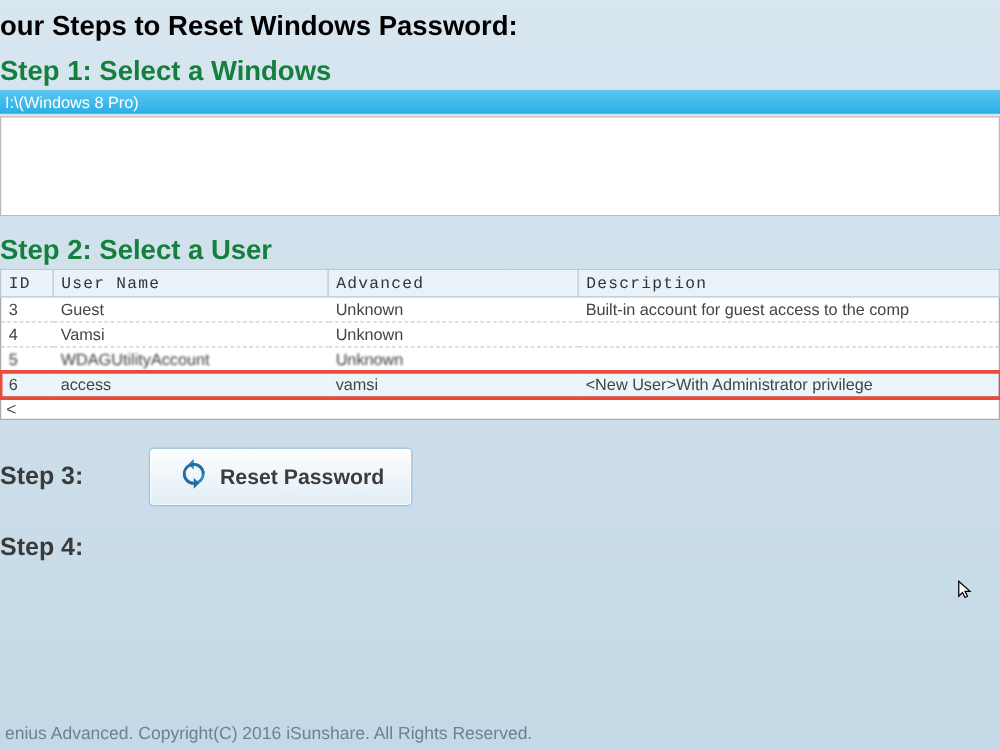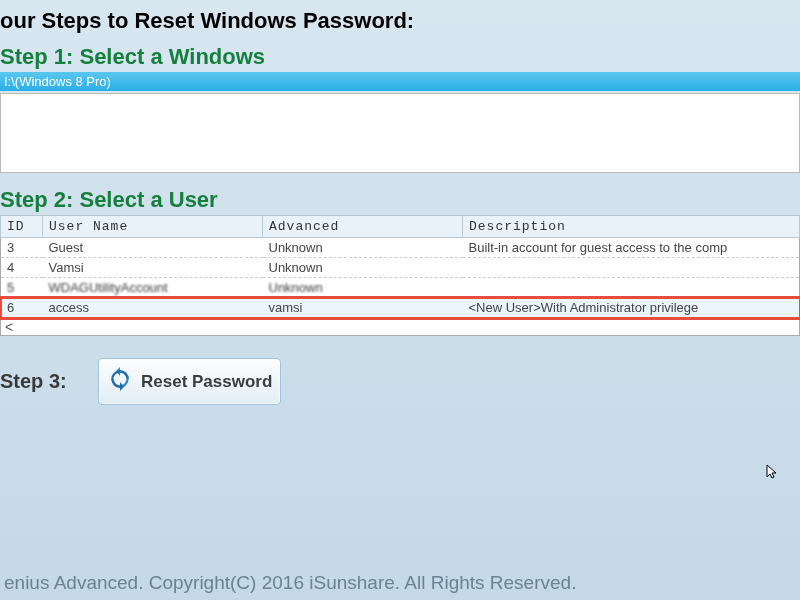--- a/index.html
+++ b/index.html
@@ -82,49 +82,49 @@
     height: 18px;
     display: flex;
     align-items: center;
     font-size: 14px;
     padding-left: 4px;
     color: #555;
   }
   .step-row {
     display: flex;
     align-items: center;
-    gap: 6px;
+    gap: 27px;
     margin-top: 22px;
   }
   .step-label {
     font-size: 20px;
     font-weight: bold;
     color: #3a3a3a;
     min-width: 92px;
   }
   .btn {
     display: inline-flex;
     align-items: center;
     gap: 8px;
     background: linear-gradient(180deg, #fdfdfd, #e1eef6);
     border: 1px solid #9ec3da;
     border-radius: 4px;
-    padding: 7px 8px;
+    padding: 7px 22px;
     font-size: 17px;
     font-weight: bold;
     color: #3c3c3c;
     cursor: pointer;
     box-shadow: inset 0 0 0 1px rgba(255,255,255,0.6);
   }
   .btn svg { width: 26px; height: 26px; }
   .footer {
     position: absolute;
     bottom: 6px;
     left: 4px;
-    font-size: 19px;
+    font-size: 14px;
     color: #698294;
   }
   .cursor {
     position: absolute;
     right: 18px;
     bottom: 120px;
     width: 16px;
     height: 16px;
   }
   .col-id { width: 42px; }
@@ -195,20 +195,21 @@
       <svg viewBox="0 0 24 24">
           <path fill="#2e89c8" d="M12 4V1L8 5l4 4V6a6 6 0 1 1-6 6H4a8 8 0 1 0 8-8z"></path>
           <path fill="#1f6fa6" d="M12 20v3l4-4-4-4v3a6 6 0 1 1 6-6h2a8 8 0 1 0-8 8z"></path>
         </svg>
     </span>
     <span>Reset Password</span>
   </button>
 </div>
 
 <div class="step-row">
+  <span class="step-label">Step 4:</span>
 </div>
 
 <div class="footer">enius Advanced. Copyright(C) 2016 iSunshare. All Rights Reserved.</div>
 
 <span class="cursor">
   <svg viewBox="0 0 16 16">
       <path fill="#fff" stroke="#000" stroke-width="1" d="M1 1l0 12 3-3 2 4 2-1-2-4h4z"></path>
     </svg>
 </span>
 

